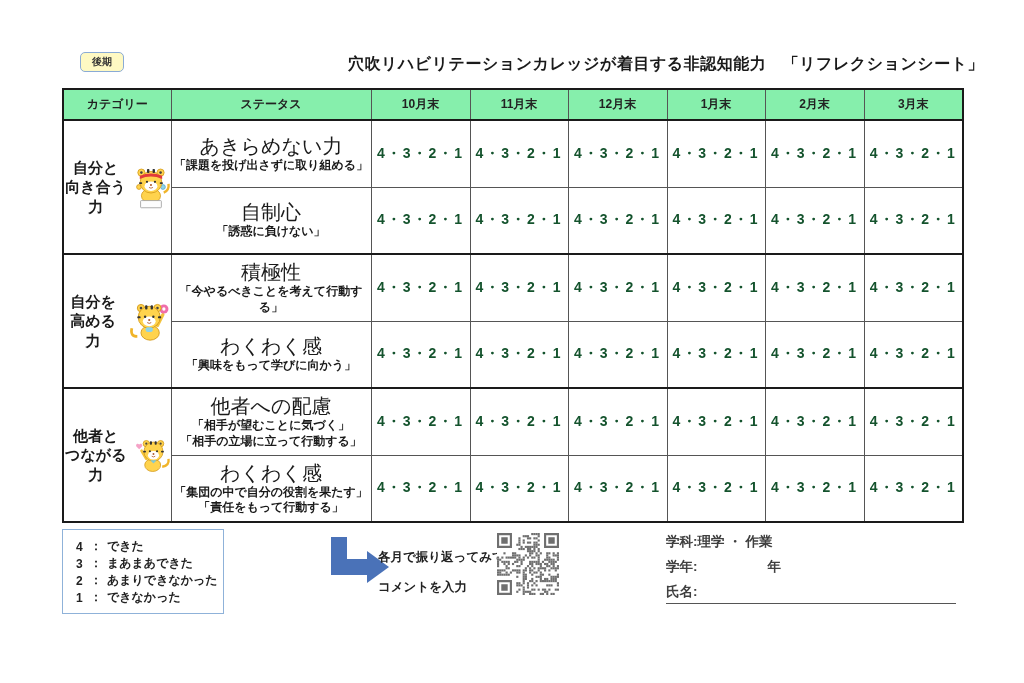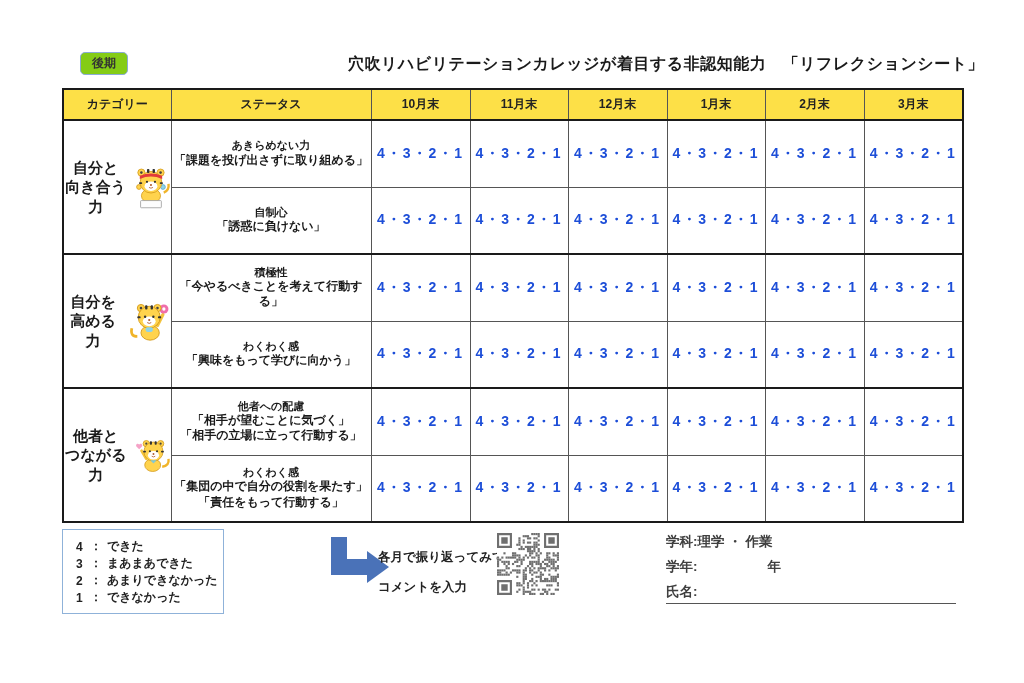--- a/index.html
+++ b/index.html
@@ -2,39 +2,39 @@
 <html><head>
 <meta charset="utf-8">
 <style>
   * { margin:0; padding:0; box-sizing:border-box; }
   html,body { width:1024px; height:683px; background:#fff;
     font-family:"Liberation Sans","DejaVu Sans",sans-serif; color:#1a1a1a; }
   .page { position:relative; width:1024px; height:683px; background:#fff; overflow:hidden; }
 
   
   .badge { position:absolute; left:80px; top:52px; border:1px solid #8aabd6;
-    border-radius:5px; padding:2px 11px; font-size:12px; font-weight:bold; color:#333; background:#84cc16; }
+    border-radius:5px; padding:2px 11px; font-size:10px; font-weight:bold; color:#333; background:#fef9c3; }
   .title { position:absolute; left:0; right:40px; top:54px; text-align:right;
     font-size:16px; font-weight:bold; letter-spacing:.5px; }
 
   
   .main-table { position:absolute; left:62px; top:88px; width:900px;
     border-collapse:collapse; table-layout:fixed; border:2px solid #1a1a1a; }
   .main-table th { height:31px; font-size:12px; font-weight:bold; color:#222;
-    border:1px solid #555; border-bottom:2px solid #1a1a1a; background:#fde047; }
+    border:1px solid #555; border-bottom:2px solid #1a1a1a; background:#86efac; }
   .main-table td { border:1px solid #555; text-align:center; vertical-align:middle; }
   tr.body-row { height:67px; }
   tr.group-start td { border-top:2px solid #1a1a1a; }
   .cat-cell { vertical-align:middle; }
   .cat-inner { display:flex; flex-direction:row; align-items:center; justify-content:center; }
   .cat-label { font-size:15px; font-weight:bold; line-height:1.3; text-align:center; }
   .cat-inner svg { margin-top:3px; align-self:flex-start; margin-left:8px; }
-  .status-name { font-size:11px; font-weight:bold; line-height:1.2; }
+  .status-name { font-size:20px; font-weight:normal; line-height:1.2; }
   .status-quote { font-size:12px; font-weight:bold; line-height:1.3; }
-  .rating-cell { font-size:14px; font-weight:600; letter-spacing:2px; color:#1d4ed8; white-space:nowrap; }
+  .rating-cell { font-size:14px; font-weight:600; letter-spacing:2px; color:#14532d; white-space:nowrap; }
 
   
   .legend-box { position:absolute; left:62px; top:529px; width:162px; height:85px;
     border:1px solid #8fb2d9; background:#fff; padding:8px 0 0 13px; }
   .legend-item { display:flex; align-items:center; height:17px; font-size:12px; font-weight:bold; color:#222; }
   .legend-item .num { width:11px; }
   .legend-item .sep { margin:0 5px 0 3px; }
 
   
   .arrow-wrap { position:absolute; left:331px; top:536px; }

